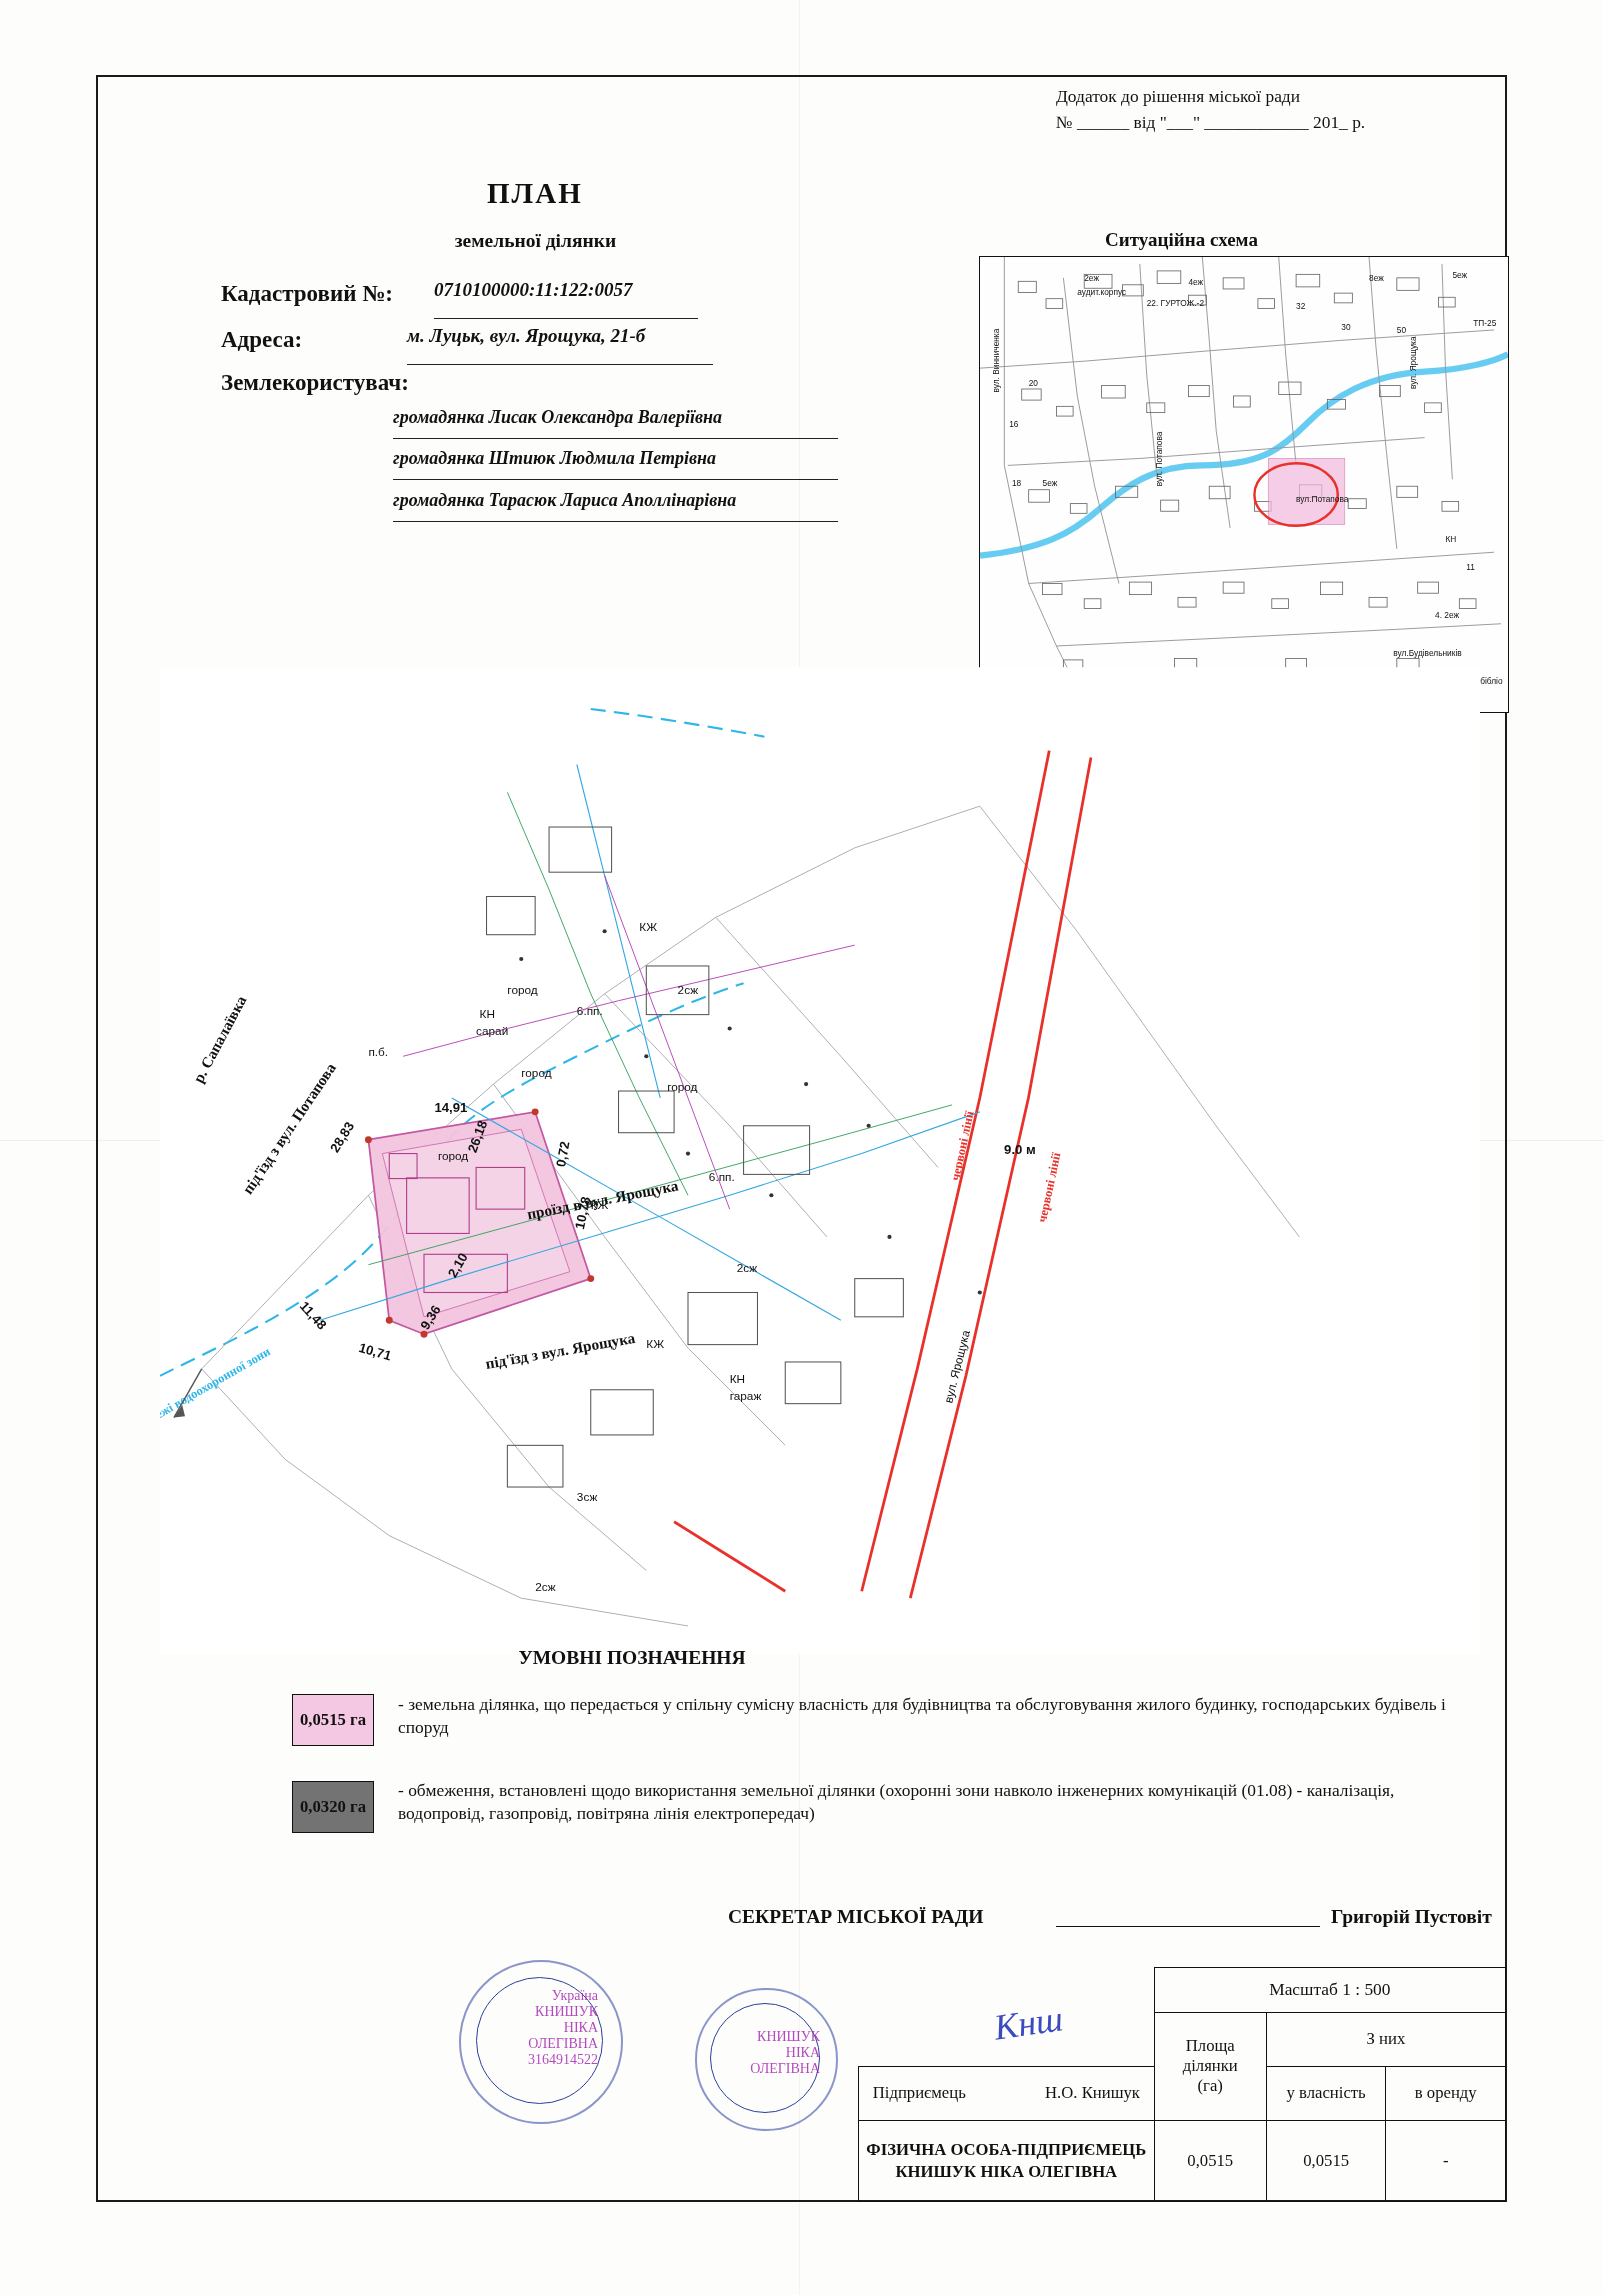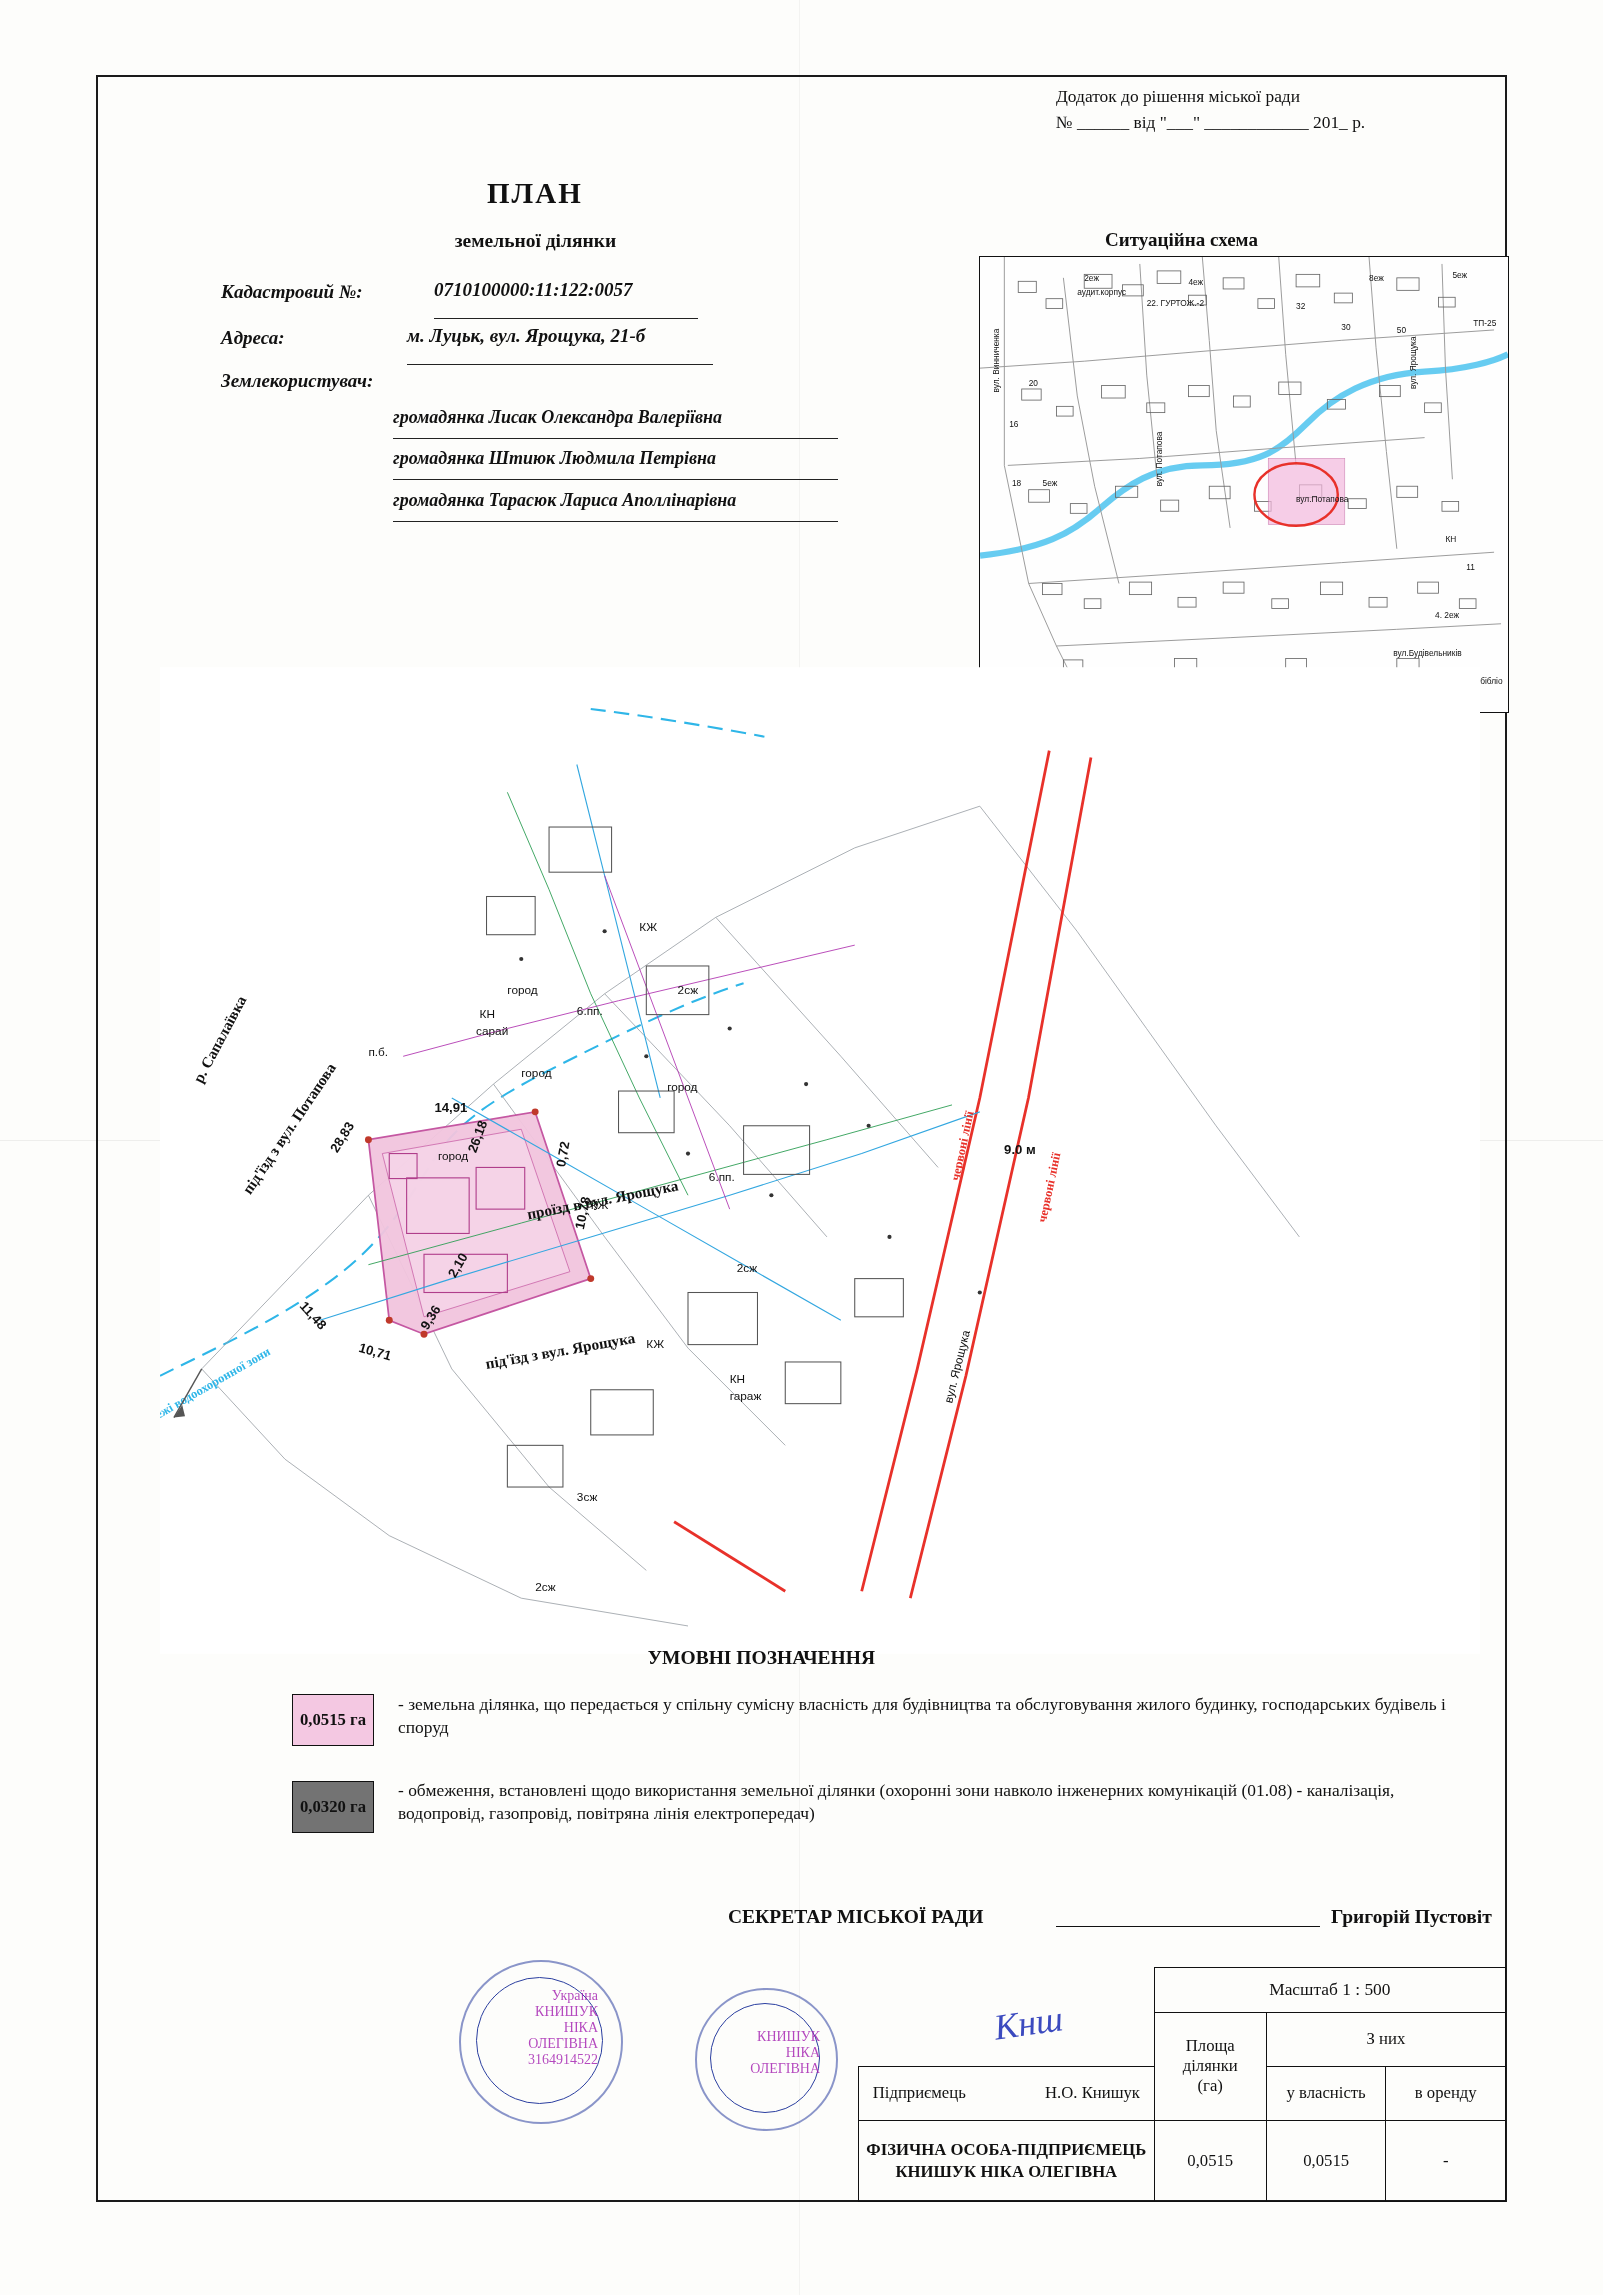--- a/index.html
+++ b/index.html
@@ -23,21 +23,21 @@
   
   .title-main{
     position:absolute;left:389px;top:177px;width:292px;text-align:center;
     font-size:29px;font-weight:bold;letter-spacing:2.1px;
   }
   .title-sub{
     position:absolute;left:327px;top:221px;width:417px;text-align:center;
     font-size:19.5px;font-weight:bold;margin-top:9px;
   }
   
-  .attr{position:absolute;font-size:19px;font-weight:bold;font-style:italic;}
+  .attr{position:absolute;font-size:23px;font-weight:bold;}
   .attr-k{left:221px;top:281px;}
   .attr-a{left:221px;top:327px;}
   .attr-z{left:221px;top:370px;}
   .val{position:absolute;font-size:19px;font-style:italic;font-weight:bold;
        border-bottom:1.4px solid #222;padding-bottom:17px;}
   .val-k{left:434px;top:279px;width:264px;}
   .val-a{left:407px;top:325px;width:306px;}
   .owner{position:absolute;left:393px;font-size:18px;font-style:italic;font-weight:bold;
          border-bottom:1.4px solid #222;padding-bottom:10px;width:445px;}
   .ow1{top:407px;}
@@ -53,21 +53,21 @@
     border:1.4px solid #111;background:#fefefe;overflow:hidden;
   }
   .sit-svg{position:absolute;left:0;top:0;}
   
   .plan-area{
     position:absolute;left:160px;top:667px;width:1320px;height:987px;
     overflow:hidden;
   }
   
   .legend-title{
-    position:absolute;left:389px;top:1647px;width:486px;text-align:right;
+    position:absolute;left:389px;top:1647px;width:486px;text-align:center;
     font-size:19.5px;font-weight:bold;
   }
   .lg-row{position:absolute;font-size:17.4px;line-height:1.32;}
   .lg-chip{
     position:absolute;border:1.4px solid #111;background:#f4c8e2;
     font-size:16.7px;font-weight:bold;padding:15px 7px;color:#111;
   }
   .chip1{left:292px;top:1694px;}
   .chip2{left:292px;top:1781px;}
   .txt1{left:398px;top:1693px;width:1063px;}

